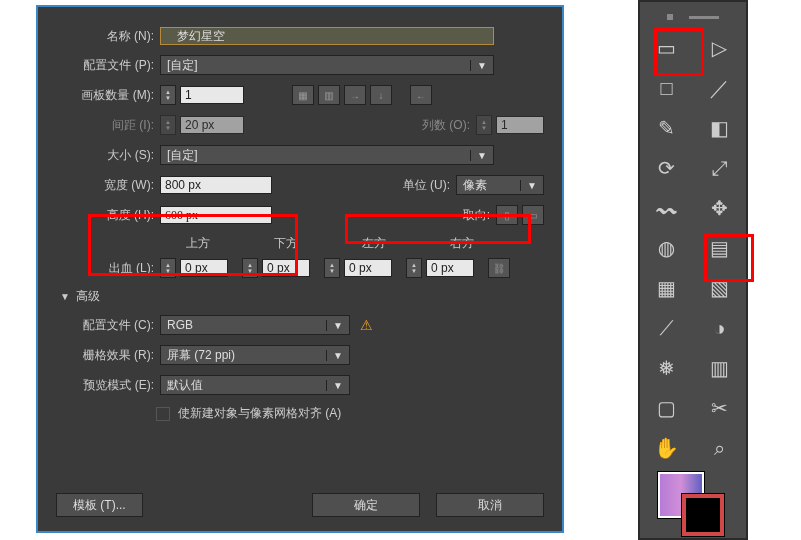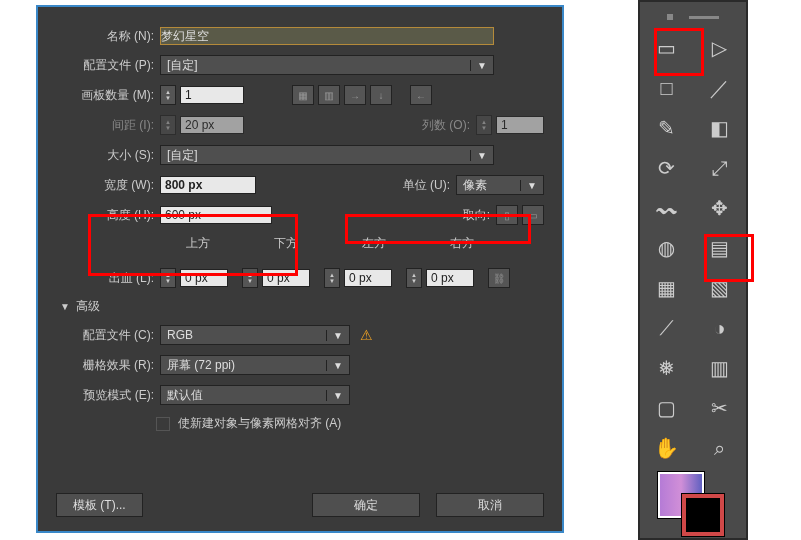--- a/index.html
+++ b/index.html
@@ -50,21 +50,21 @@
     font-size: 12px;
     padding-right: 2px;
   }
   .label.dim { color: #888; }
   input.text, .combo {
     height: 18px;
     background: #e8e8e8;
     border: 1px solid #222;
     color: #222;
     font-size: 12px;
-    padding: 0 0;
+    padding: 0 16px;
     box-sizing: border-box;
   }
   .combo {
     display: flex;
     align-items: center;
     justify-content: space-between;
     background: #4f4f4f;
     color: #ddd;
     height: 20px;
     border: 1px solid #222;
@@ -113,21 +113,21 @@
     position: absolute;
     border: 3px solid #ff0000;
     pointer-events: none;
   }
   .bleed-hdr {
     display:flex;
     margin-left: 116px;
     gap: 36px;
     font-size:12px;
     color:#ccc;
-    margin-bottom:16px;
+    margin-bottom:6px;
   }
   .bleed-hdr span { width:52px; text-align:center; }
   .adv-hdr {
     display:flex; align-items:center; gap:6px;
     margin: 10px 0 10px 4px;
     color:#ccc;
   }
   .adv-hdr::before { content:"▼"; font-size:10px; }
   .checkbox {
     width:12px; height:12px; border:1px solid #555; background:#3a3a3a;
@@ -256,32 +256,32 @@
     <div class="row">
       <div class="label">大小 (S):</div>
       <div class="combo" style="width:334px">
         <span>[自定]</span>
           <span class="arrow">▼</span>
       </div>
     </div>
 
     <div class="row">
       <div class="label">宽度 (W):</div>
-      <input class="num" style="width: 96px; font-weight: bold;" value="800 px">
+      <input class="num" style="width: 112px;" value="800 px">
       <div style="flex:1"></div>
       <div class="label" style="width:auto">单位 (U):</div>
       <div class="combo" style="width:88px">
         <span>像素</span>
           <span class="arrow">▼</span>
       </div>
     </div>
 
     <div class="row">
       <div class="label">高度 (H):</div>
-      <input class="num" style="width: 112px;" value="600 px">
+      <input class="num" style="width: 112px; font-family: Liberation Serif, serif;" value="600 px">
       <div style="flex:1"></div>
       <div class="label" style="width:auto">取向:</div>
       <div class="smallbtn">▯</div>
       <div class="smallbtn">▭</div>
     </div>
 
     <div class="bleed-hdr">
       <span>上方</span>
       <span>下方</span>
       <span>左方</span>

